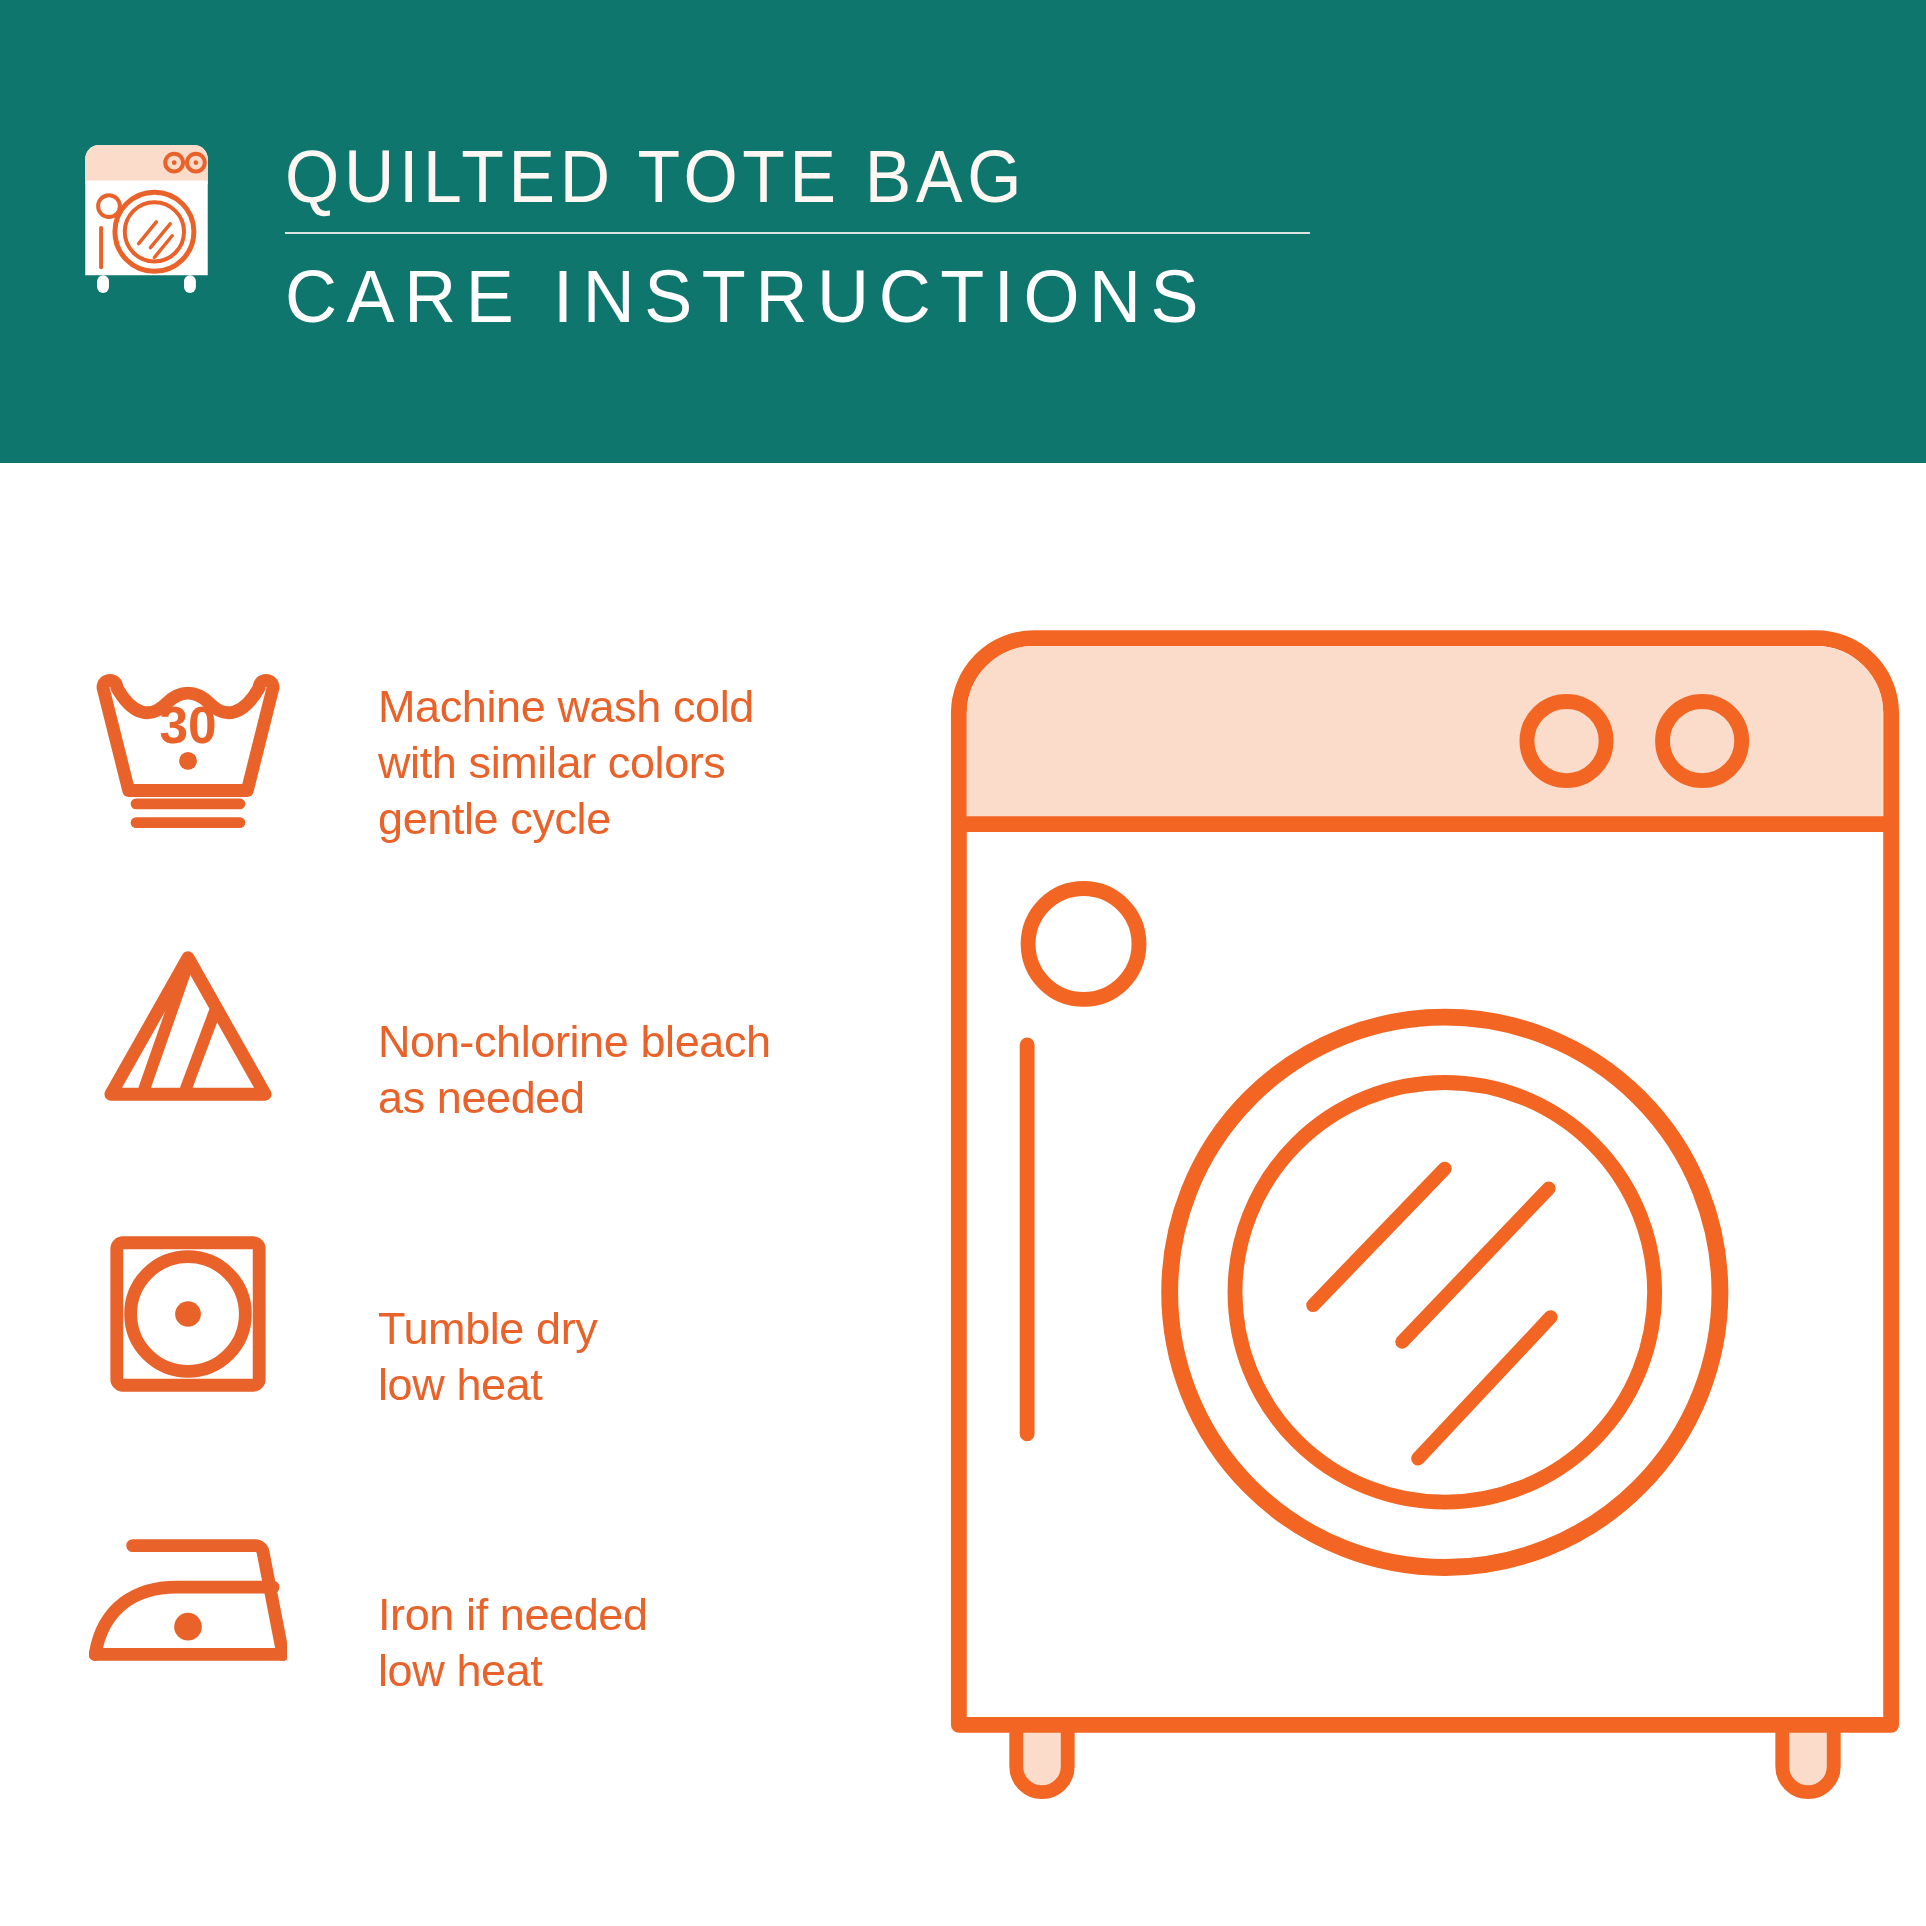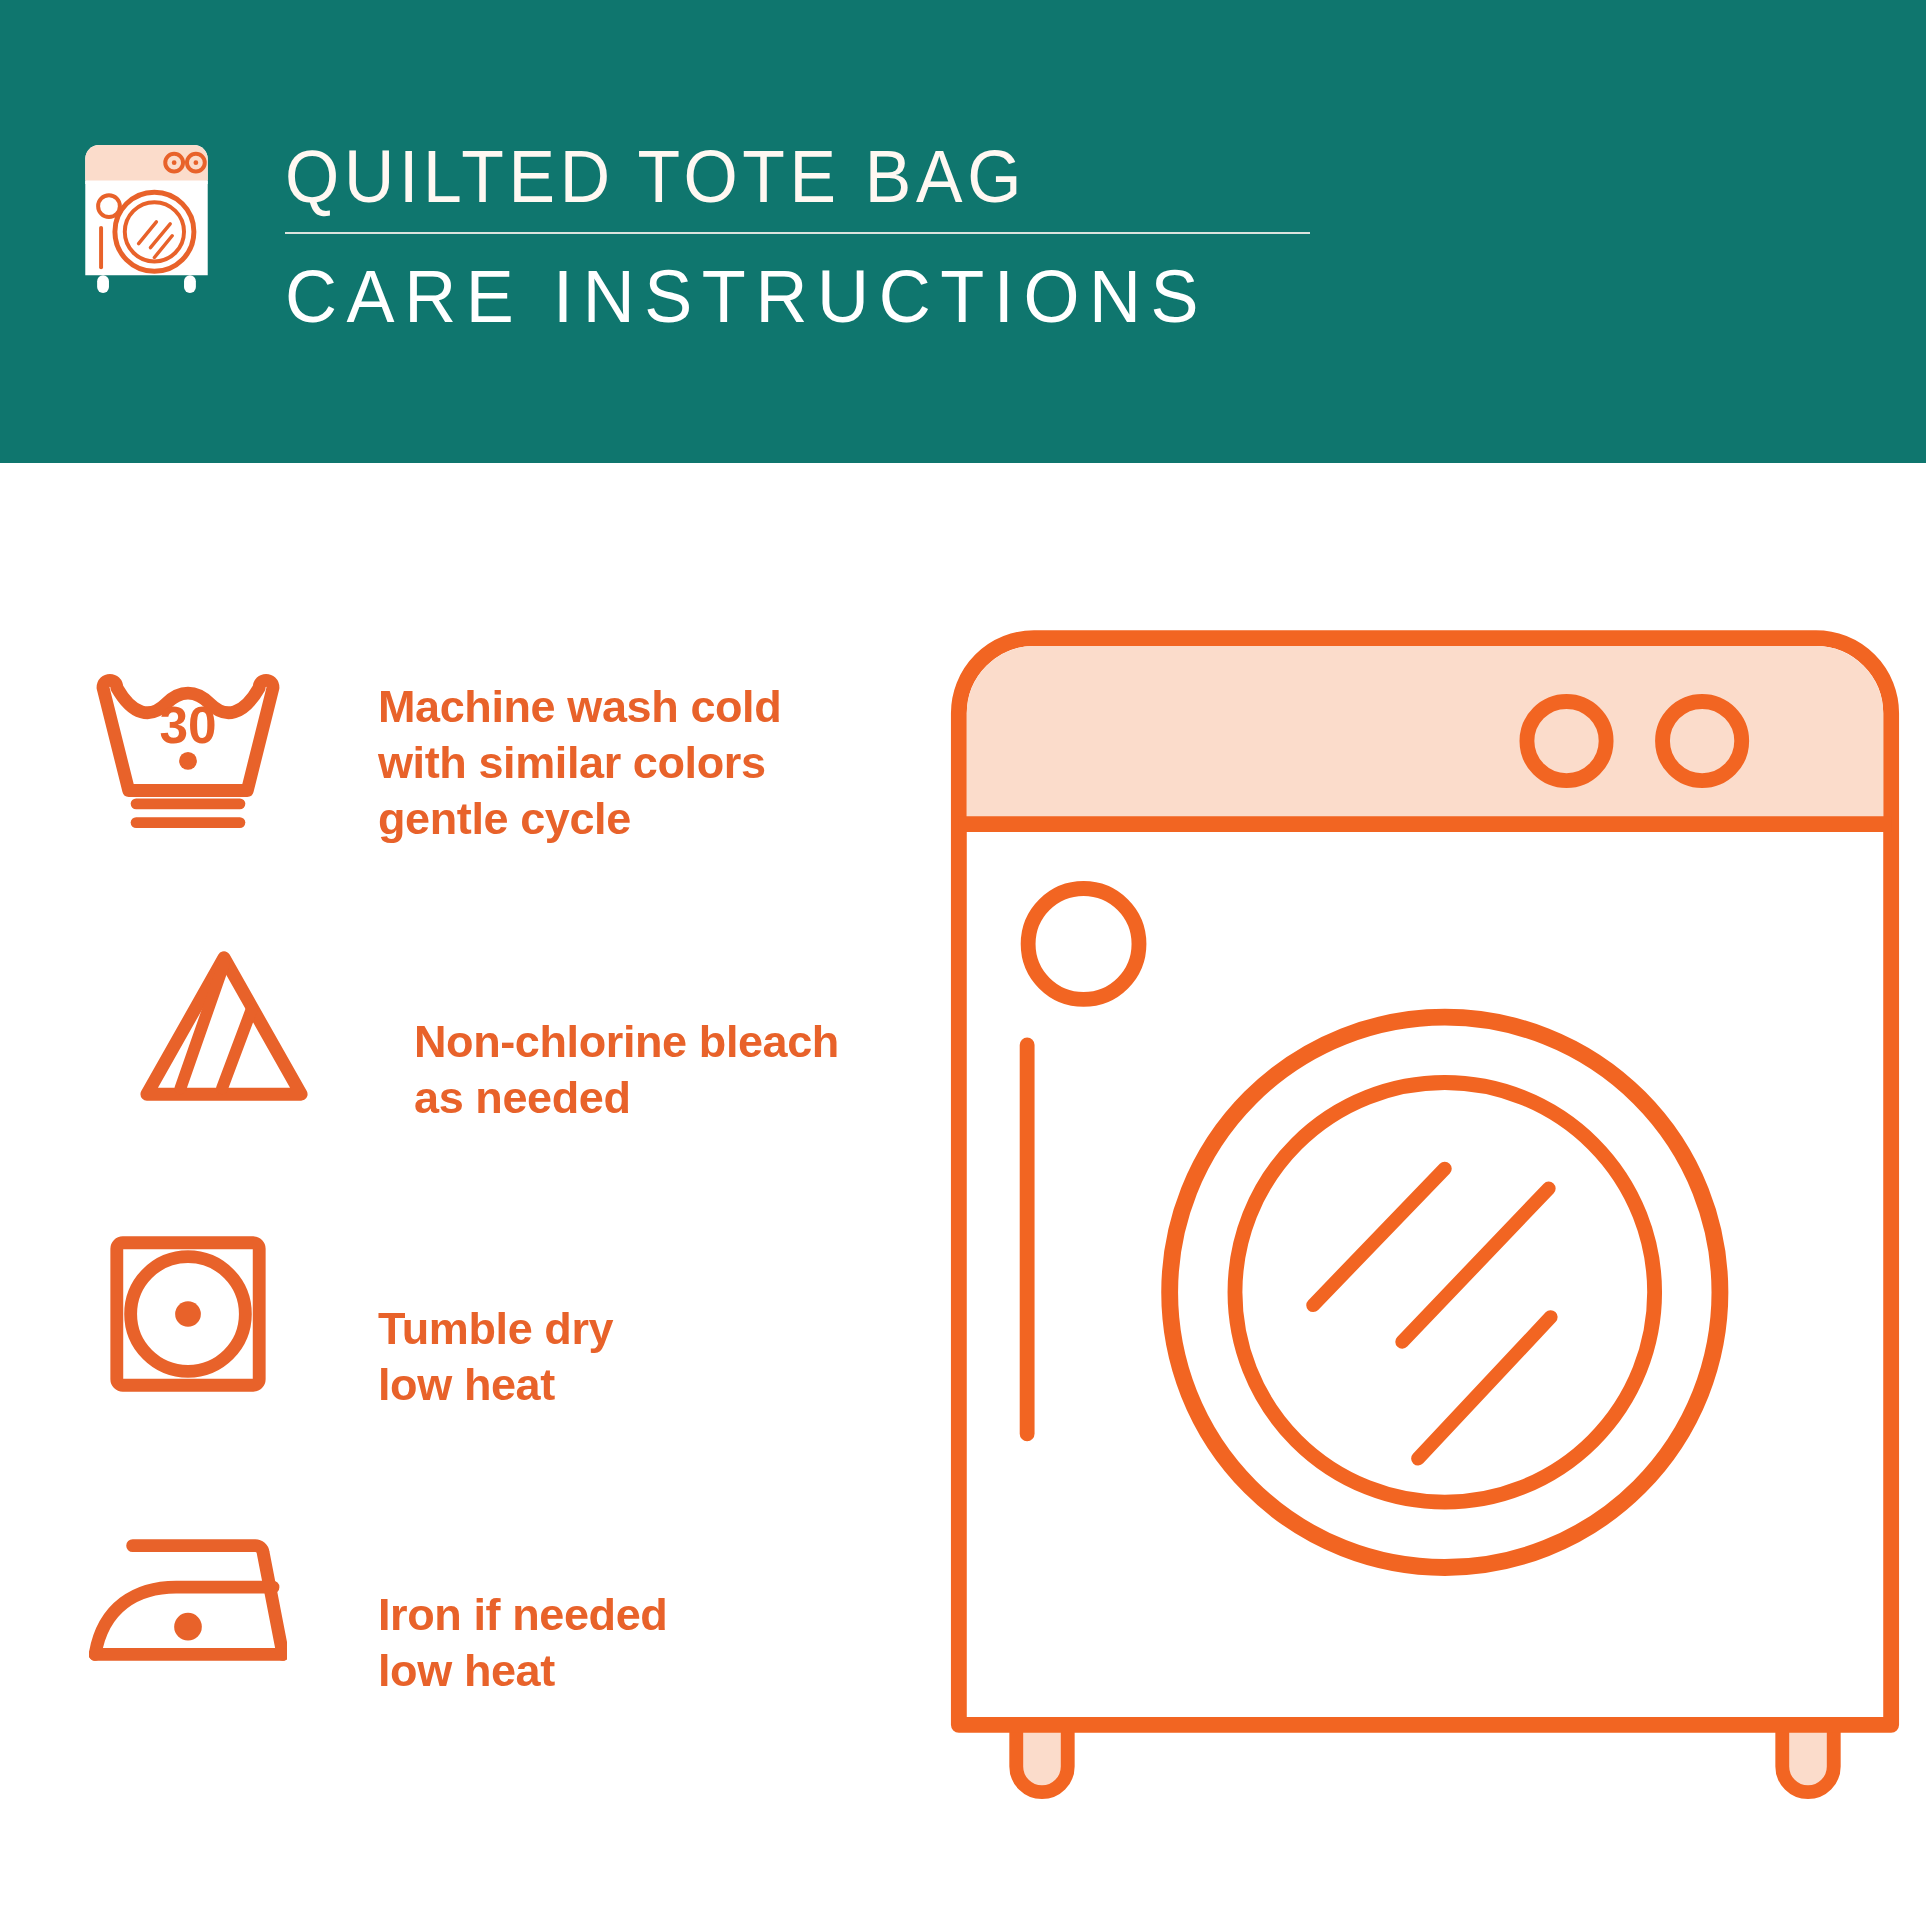--- a/index.html
+++ b/index.html
@@ -86,40 +86,40 @@
 
   .care-row {
     position: absolute;
     left: 0;
     width: 970px;
     display: flex;
     align-items: flex-end;
   }
 
   .care-row.row-0 { top: 186px; }
-  .care-row.row-1 { top: 465px; margin-left: 36px; }
+  .care-row.row-1 { top: 465px; }
   .care-row.row-2 { top: 752px; }
   .care-row.row-3 { top: 1038px; }
 
   .care-icon {
     width: 218px;
     min-width: 218px;
     height: 198px;
     margin-left: 79px;
     display: flex;
     align-items: center;
     justify-content: center;
   }
 
   .care-text {
     margin-left: 81px;
     padding-top: 12px;
     font-size: 45px;
     line-height: 56px;
-    font-weight: 700;
+    font-weight: 400;
     color: #E8622A;
     letter-spacing: -0.4px;
     white-space: pre-line;
   }
 
   .care-row.row-1 .care-text,
   .care-row.row-2 .care-text,
   .care-row.row-3 .care-text { padding-top: 44px; }
 
   

